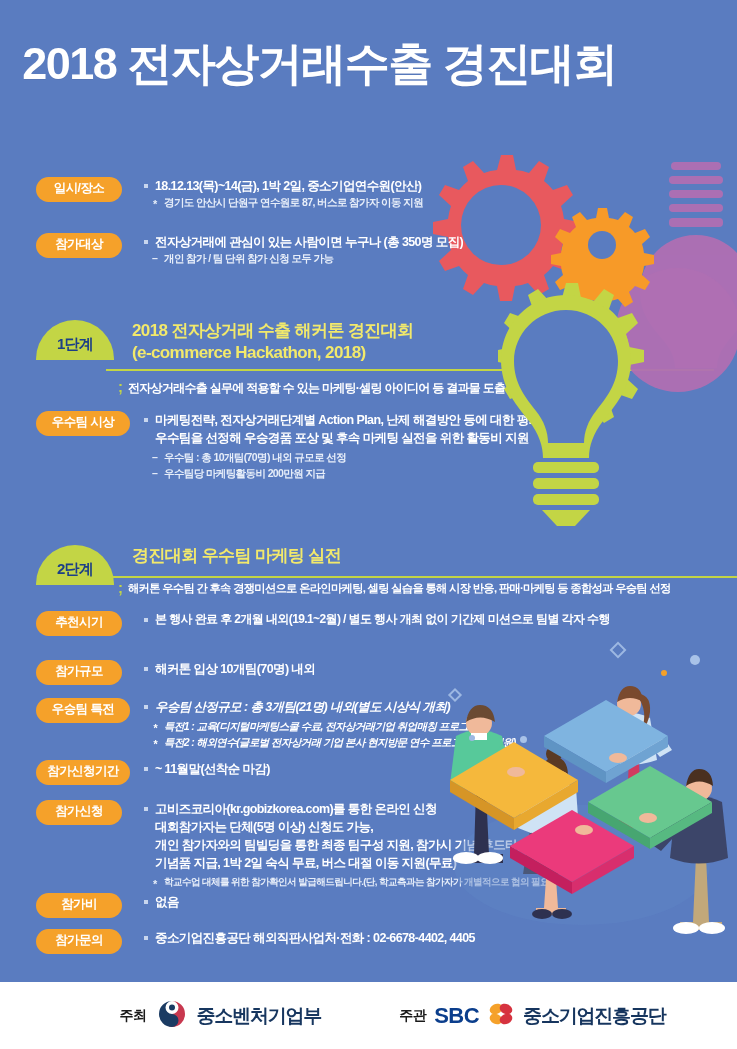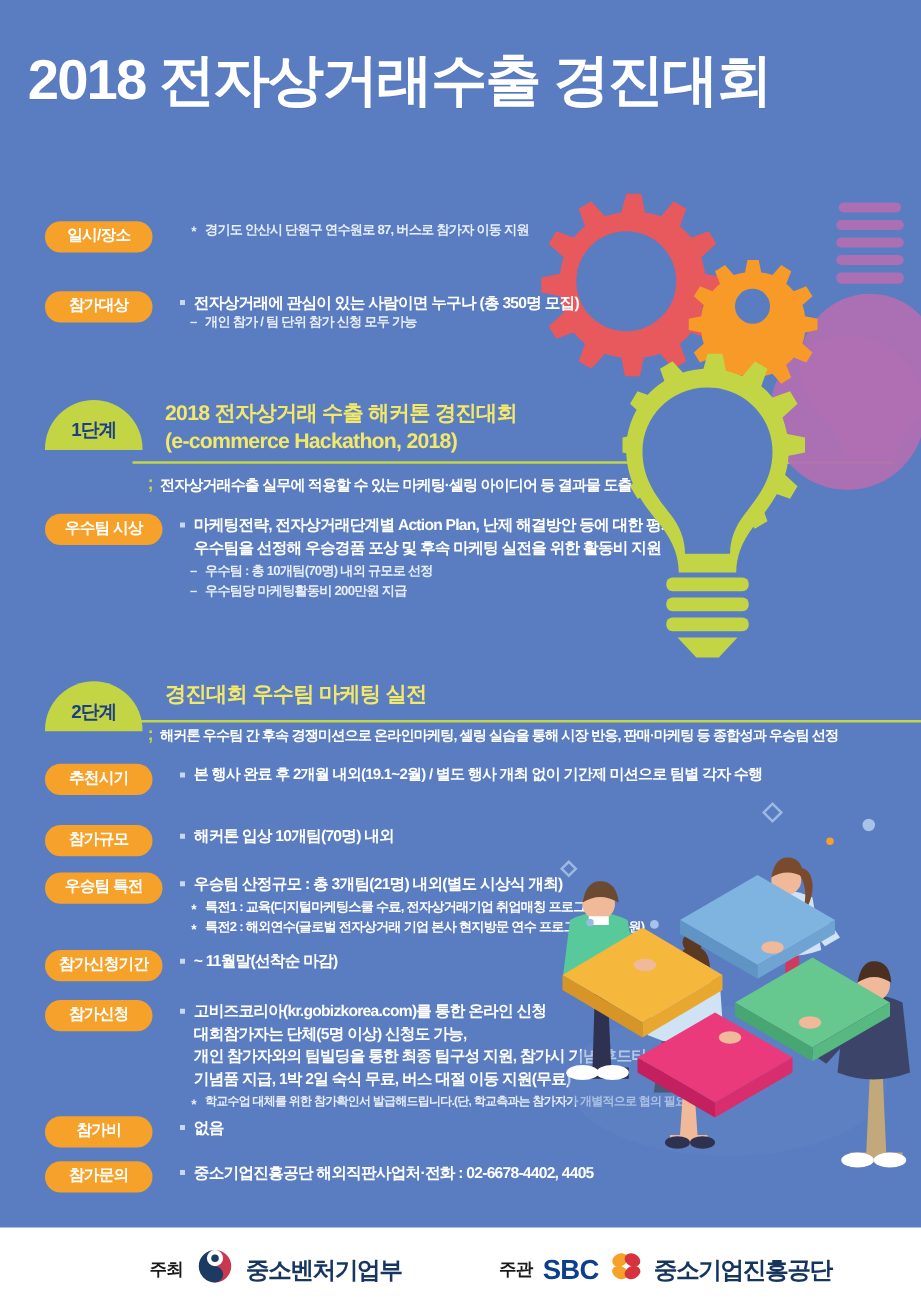--- a/index.html
+++ b/index.html
@@ -291,20 +291,21 @@
   <div class="dot" style="left:469px; top:735px; width:6px; height:6px; background:#9db8e2;"></div>
   <div class="dot" style="left:661px; top:670px; width:6px; height:6px; background:#f5a12a;"></div>
   <div class="sq" style="left:612px; top:644px; width:12px; height:12px; border-color:#9db8e2;"></div>
   <div class="sq" style="left:450px; top:690px; width:10px; height:10px; border-color:#9db8e2;"></div>
 
   <div class="content">
 
     <div class="row" style="left:36px; top:177px;">
       <div class="badge">일시/장소</div>
       <div class="txtblock">
+        <div class="lead">18.12.13(목)~14(금), 1박 2일, 중소기업연수원(안산)</div>
         <div class="sub star">경기도 안산시 단원구 연수원로 87, 버스로 참가자 이동 지원</div>
       </div>
     </div>
 
     <div class="row" style="left:36px; top:233px;">
       <div class="badge">참가대상</div>
       <div class="txtblock">
         <div class="lead">전자상거래에 관심이 있는 사람이면 누구나 (총 350명 모집)</div>
         <div class="sub dash">개인 참가 / 팀 단위 참가 신청 모두 가능</div>
       </div>
@@ -353,21 +354,21 @@
 
   <div class="row" style="left:36px; top:660px;">
     <div class="badge">참가규모</div>
     <div class="txtblock">
       <div class="lead">해커톤 입상 10개팀(70명) 내외</div>
     </div>
   </div>
 
   <div class="row" style="left:36px; top:698px;">
     <div class="badge wide">우승팀 특전</div>
-    <div class="txtblock" style="margin-left:14px;">
+    <div class="txtblock" style="margin-left:14px;font-style:italic;">
       <div class="lead">우승팀 산정규모 : 총 3개팀(21명) 내외(별도 시상식 개최)</div>
       <div class="sub star bold" style="margin-top:3px;">특전1 : 교육(디지털마케팅스쿨 수료, 전자상거래기업 취업매칭 프로그램)</div>
       <div class="sub star bold">특전2 : 해외연수(글로벌 전자상거래 기업 본사 현지방문 연수 프로그램 참가지원)</div>
     </div>
   </div>
 
   <div class="row" style="left:36px; top:760px;">
     <div class="badge wide">참가신청기간</div>
     <div class="txtblock" style="margin-left:14px;">
       <div class="lead">~ 11월말(선착순 마감)</div>

